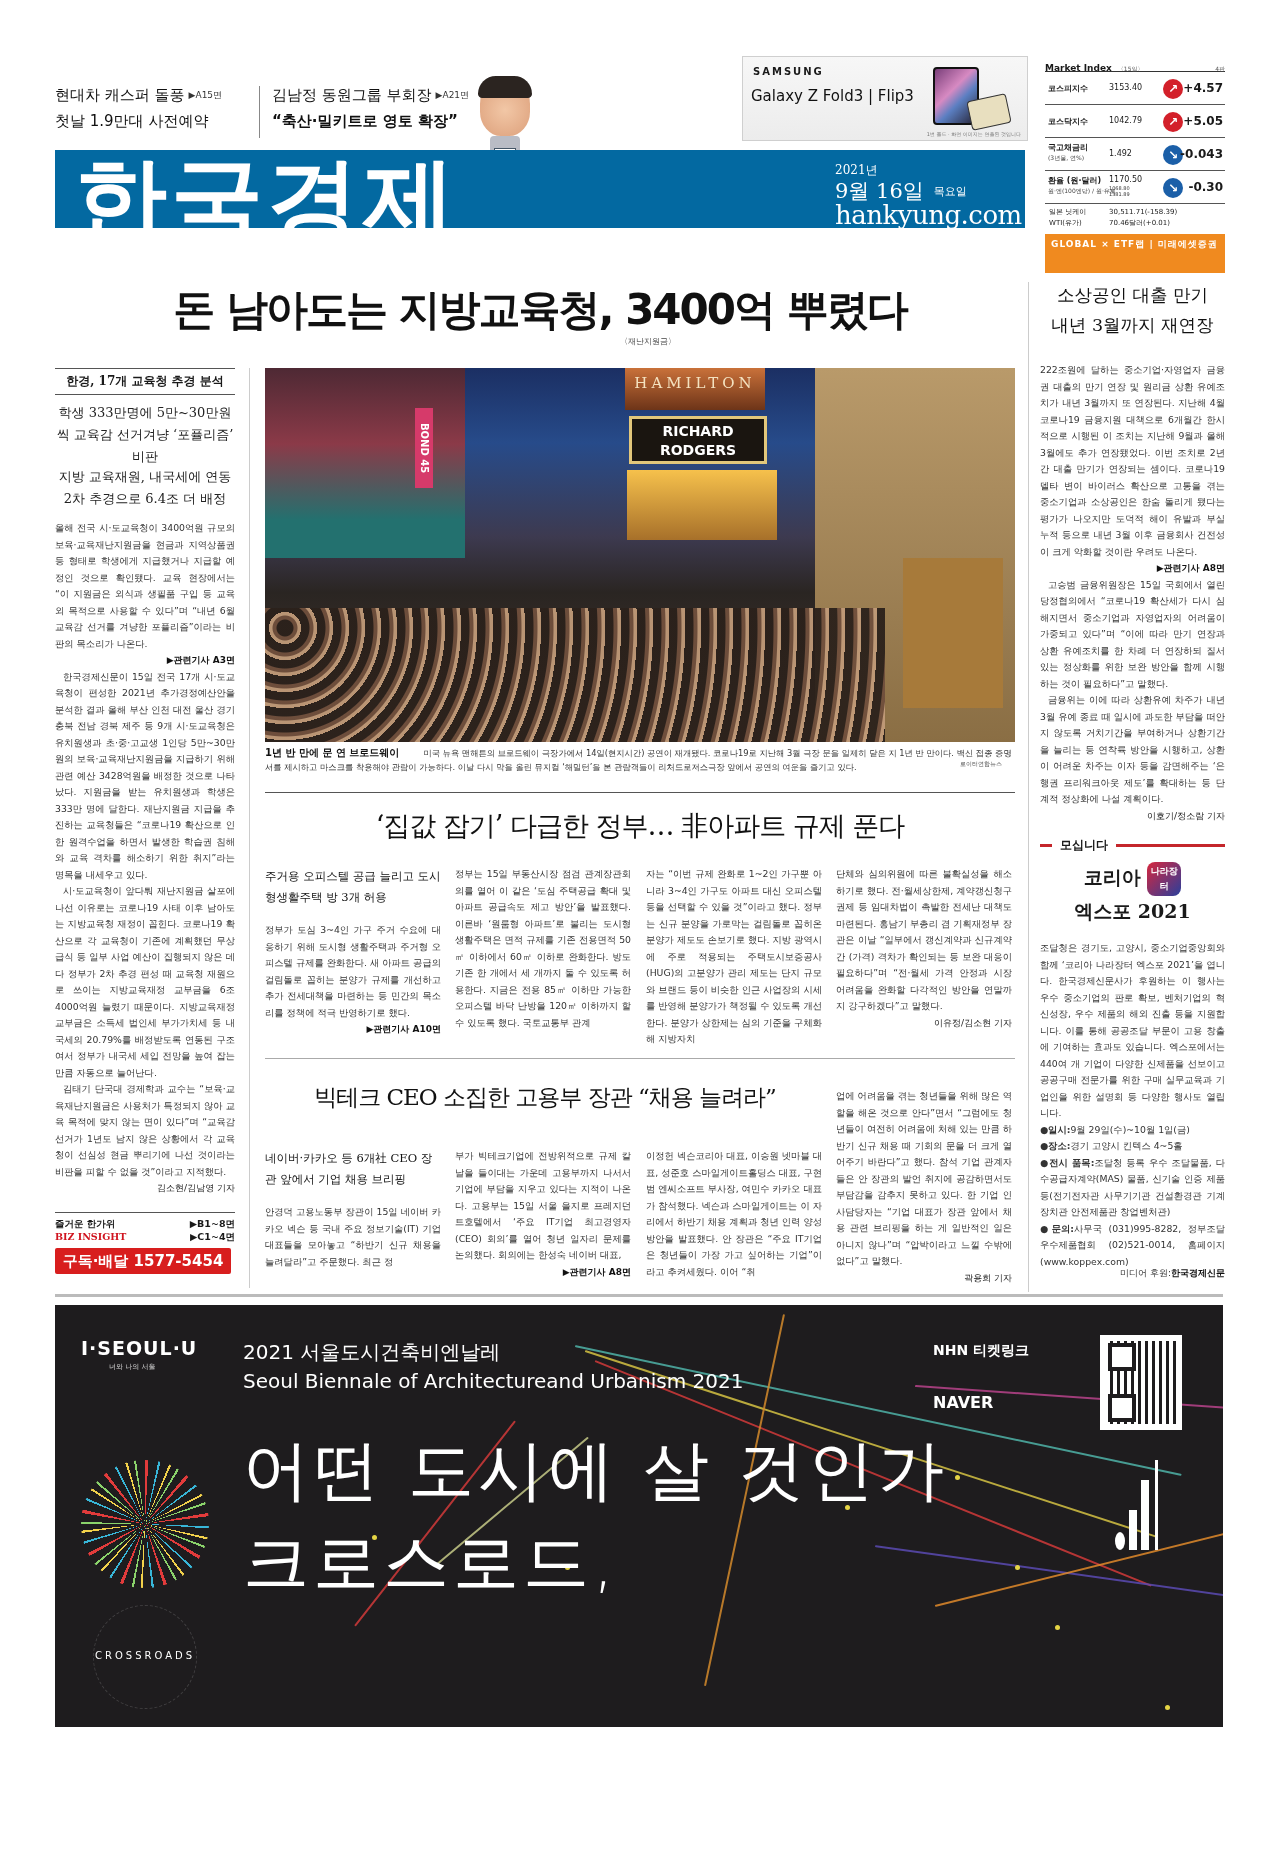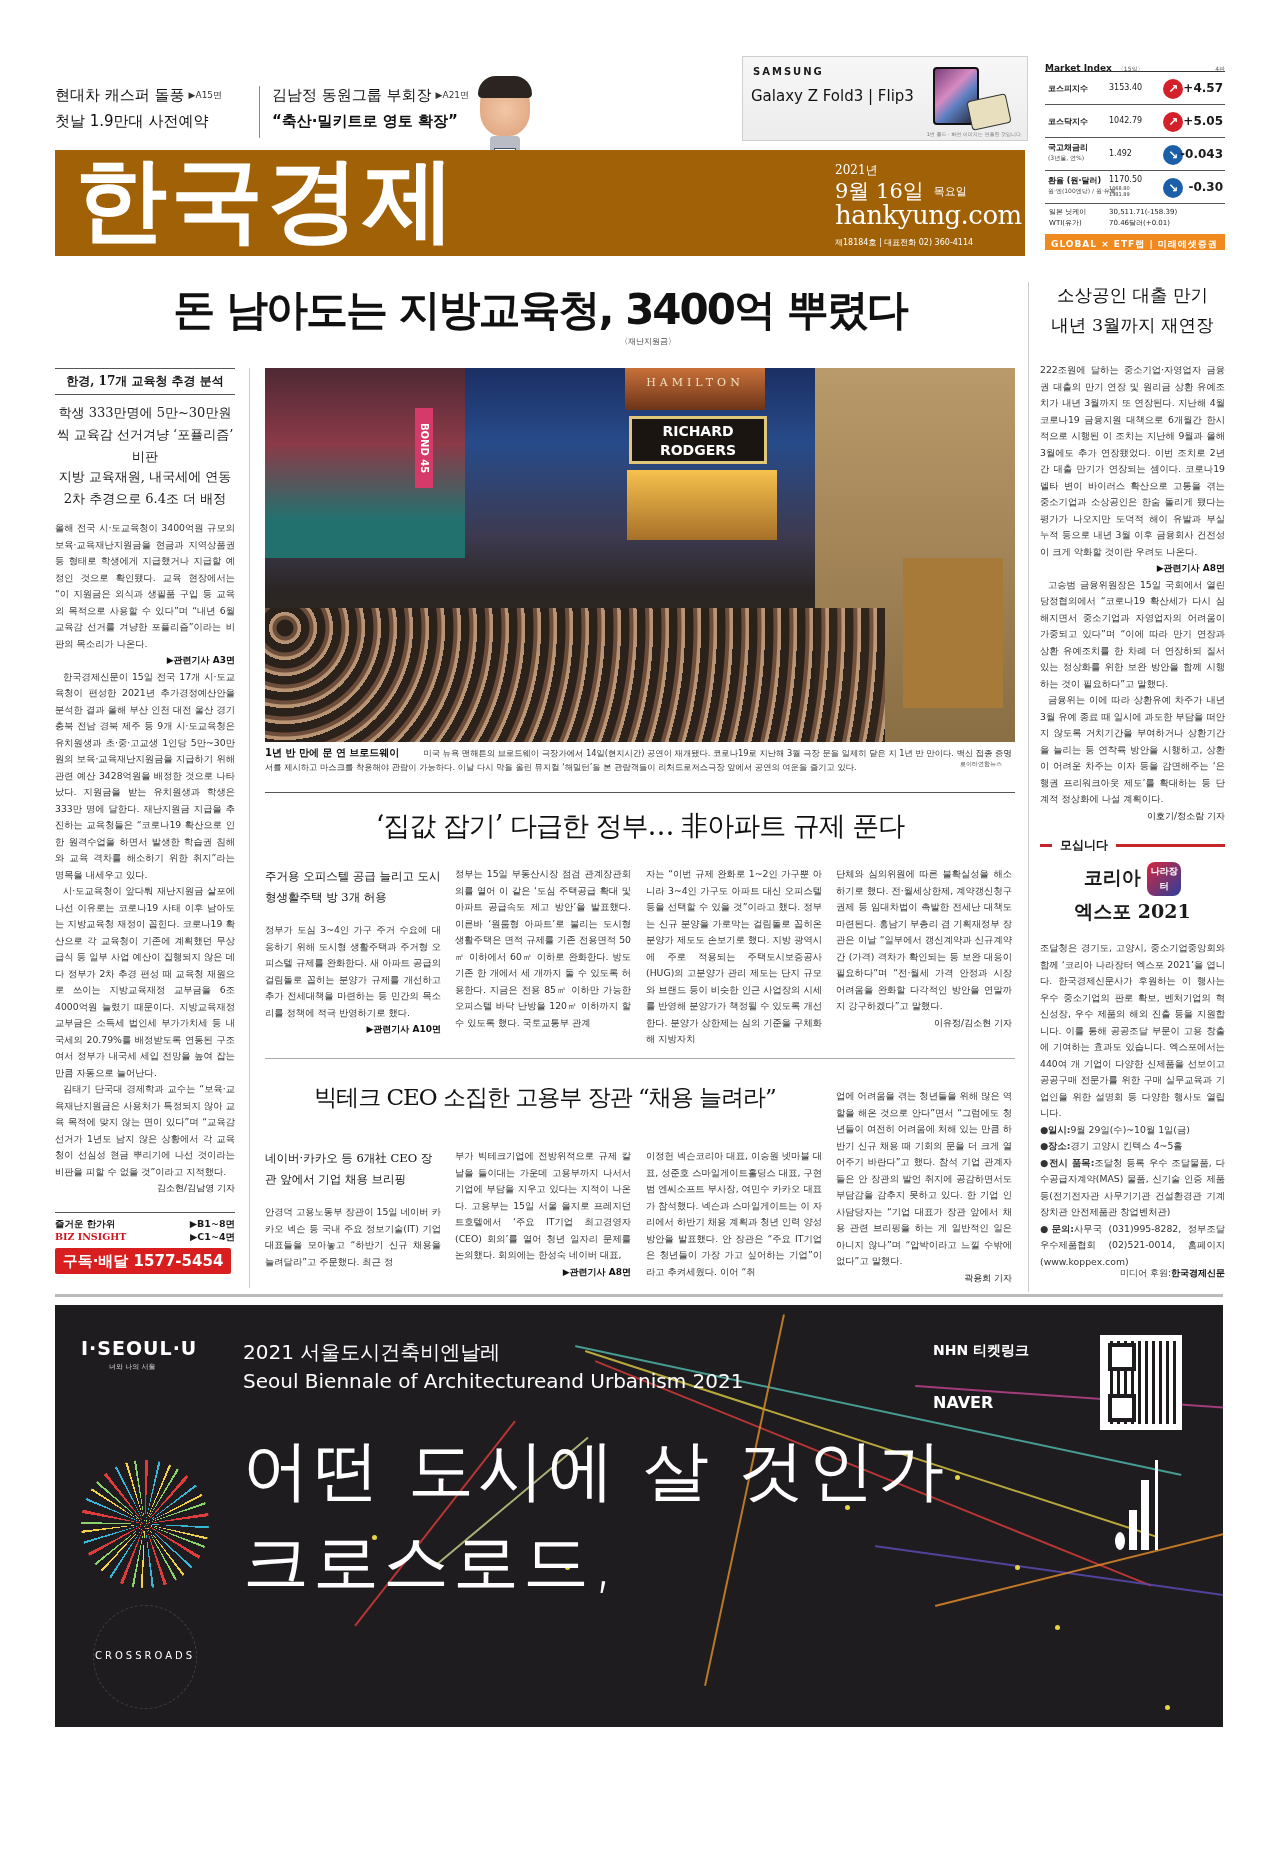--- a/index.html
+++ b/index.html
@@ -15,21 +15,21 @@
 
   
   .figure { position: absolute; left: 470px; top: 78px; width: 70px; height: 150px; }
   .figure .head { position: absolute; left: 10px; top: 0; width: 50px; height: 58px; border-radius: 45% 45% 42% 42%; background: radial-gradient(circle at 50% 55%, #f2c7a6 0%, #e1a884 70%); }
   .figure .hair { position: absolute; left: 8px; top: -2px; width: 54px; height: 22px; border-radius: 26px 26px 6px 6px; background: #2b2420; }
   .figure .body { position: absolute; left: 20px; top: 58px; width: 30px; height: 55px; background: #b9bcc5; border-radius: 4px; }
   .figure .sign { position: absolute; left: 24px; top: 70px; width: 22px; height: 18px; background: #fff; border: 1px solid #456; }
   .figure .legs { position: absolute; left: 24px; top: 112px; width: 22px; height: 38px; background: linear-gradient(90deg, #a9acb5 45%, transparent 45%, transparent 55%, #a9acb5 55%); }
 
   
-  .masthead { position: absolute; left: 55px; top: 150px; width: 970px; height: 106px; background: #a16207; }
+  .masthead { position: absolute; left: 55px; top: 150px; width: 970px; height: 78px; background: #0369a1; }
   .masthead-title { position: absolute; left: 20px; top: -6px; font-size: 92px; font-weight: bold; color: #fff; letter-spacing: 4px; line-height: 112px; }
   .masthead-year { position: absolute; left: 780px; top: 12px; font-size: 12px; color: #fff; }
   .masthead-date { position: absolute; left: 780px; top: 27px; font-size: 21px; color: #fff; }
   .masthead-day { font-size: 11px; margin-left: 10px; vertical-align: 3px; }
   .masthead-url { position: absolute; left: 780px; top: 50px; font-size: 26px; color: #fff; letter-spacing: -0.5px; }
   .masthead-info { position: absolute; left: 780px; top: 87px; font-size: 8px; color: #fff; }
 
   
   .samsung-ad { position: absolute; left: 742px; top: 56px; width: 286px; height: 85px; border: 1px solid #cfcfcf; background: linear-gradient(180deg, #f7f7f7, #ececec); }
   .samsung-brand { position: absolute; left: 10px; top: 9px; font-size: 10px; font-weight: bold; letter-spacing: 2px; color: #1a1a1a; }
@@ -47,21 +47,21 @@
   .m-row { position: relative; height: 33px; border-bottom: 1px solid #555; }
   .m-row .nm { position: absolute; left: 3px; top: 11px; font-size: 8px; font-weight: bold; }
   .m-row .nm2 { position: absolute; left: 3px; top: 5px; font-size: 8px; font-weight: bold; line-height: 10px; }
   .m-row .sub { font-size: 6px; font-weight: normal; color: #444; }
   .m-row .val { position: absolute; left: 64px; top: 11px; font-size: 8px; }
   .m-row .val2 { position: absolute; left: 64px; top: 4px; font-size: 8px; line-height: 10px; }
   .m-row .val2 .sm { font-size: 5px; line-height: 6px; display: block; color: #333; }
   .m-row .arrow { position: absolute; left: 118px; top: 7px; width: 20px; height: 20px; border-radius: 50%; color: #fff; font-size: 12px; line-height: 20px; text-align: center; font-weight: bold; }
   .m-row .chg { position: absolute; right: 2px; top: 9px; font-size: 12px; font-weight: bold; }
   .m-extra { font-size: 7px; line-height: 11px; padding: 3px 4px; display: grid; grid-template-columns: 60px 1fr; }
-  .m-ad { margin-top: 2px; height: 16px; background: #f08a1f; color: #fff; font-size: 9px; font-weight: bold; letter-spacing: 1px; padding: 4px 6px; white-space: nowrap; overflow: hidden; }
+  .m-ad { margin-top: 2px; height: 39px; background: #f08a1f; color: #fff; font-size: 9px; font-weight: bold; letter-spacing: 1px; padding: 4px 6px; white-space: nowrap; overflow: hidden; }
 
   
   .main-headline { position: absolute; left: 55px; top: 282px; width: 970px; text-align: center; font-size: 42px; font-weight: bold; letter-spacing: -2px; color: #111; }
   .main-headline-note { position: absolute; left: 620px; top: 336px; font-size: 8px; color: #444; }
 
   
   .lcol { position: absolute; left: 55px; width: 180px; }
   .kicker { top: 368px; border-top: 1px solid #555; border-bottom: 1px solid #555; padding: 4px 0; text-align: center; font-size: 12px; font-weight: bold; }
   .subhead { font-size: 13px; line-height: 22px; text-align: center; color: #222; }
   .body-text { font-size: 9.3px; line-height: 16.5px; color: #333; text-align: justify; }
@@ -70,21 +70,21 @@
   .sections { position: absolute; left: 55px; top: 1212px; width: 180px; border-top: 1px solid #555; padding-top: 4px; font-size: 9.5px; }
   .sections .row { display: flex; justify-content: space-between; font-weight: bold; line-height: 13px; }
   .sections .biz { color: #d0141f; font-family: "DejaVu Serif", serif; }
   .subscribe { position: absolute; left: 55px; top: 1248px; width: 176px; height: 26px; background: #d81e1e; color: #fff; font-size: 15px; font-weight: bold; text-align: center; line-height: 26px; border-radius: 2px; }
   .vrule { position: absolute; width: 1px; background: #cccccc; }
 
   
   .photo { position: absolute; left: 265px; top: 368px; width: 750px; height: 374px; overflow: hidden; background: linear-gradient(180deg, #1b2f63 0%, #274b8a 20%, #3d3a50 45%, #2a2522 60%, #4a3a30 100%); }
   .photo .bldg-left { position: absolute; left: 0; top: 0; width: 200px; height: 190px; background: linear-gradient(180deg, #4e2934, #8b3a48 40%, #23716f 80%); }
   .photo .bond { position: absolute; left: 150px; top: 40px; width: 18px; height: 80px; background: #d63a6a; color: #fff; font-size: 10px; font-weight: bold; writing-mode: vertical-rl; text-align: center; line-height: 18px; }
-  .photo .hamilton { position: absolute; left: 360px; top: 0; width: 140px; height: 42px; background: linear-gradient(180deg, #c9713a, #6d3418); color: #f4e2c0; font-family: "DejaVu Serif", serif; font-size: 11px; letter-spacing: 4px; text-align: center; line-height: 30px; }
+  .photo .hamilton { position: absolute; left: 360px; top: 0; width: 140px; height: 42px; background: linear-gradient(180deg, #c9713a, #6d3418); color: #f4e2c0; font-family: "DejaVu Serif", serif; font-size: 15px; letter-spacing: 4px; text-align: center; line-height: 30px; }
   .photo .marquee { position: absolute; left: 364px; top: 48px; width: 138px; height: 48px; background: #1a1510; border: 3px solid #e2c77b; color: #fff; font-size: 14px; font-weight: bold; text-align: center; line-height: 19px; padding-top: 3px; }
   .photo .lights { position: absolute; left: 362px; top: 102px; width: 150px; height: 70px; background: linear-gradient(180deg, #f6c14c, #a7702a); }
   .photo .wall { position: absolute; right: 0; top: 0; width: 200px; height: 374px; background: linear-gradient(180deg, #b99a6a, #8a6e44); }
   .photo .silhouette-board { position: absolute; right: 12px; top: 190px; width: 100px; height: 150px; background: #a77a3a; }
   .photo .crowd { position: absolute; left: 0; top: 240px; width: 620px; height: 134px; background: repeating-radial-gradient(circle at 20px 20px, #2b211b 0 8px, #704f3c 9px 12px, #c09a78 13px 16px); opacity: 0.95; }
   .caption { position: absolute; left: 265px; top: 746px; width: 750px; font-size: 8.3px; line-height: 14px; color: #333; }
   .caption b { font-size: 10px; color: #111; margin-right: 24px; }
   .credit { position: absolute; left: 960px; top: 760px; font-size: 6px; color: #555; }
   .hrule { position: absolute; height: 1px; background: #555; }
 

